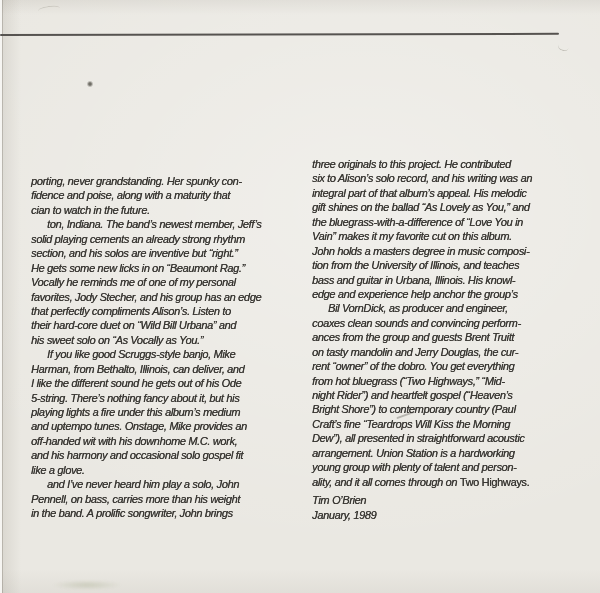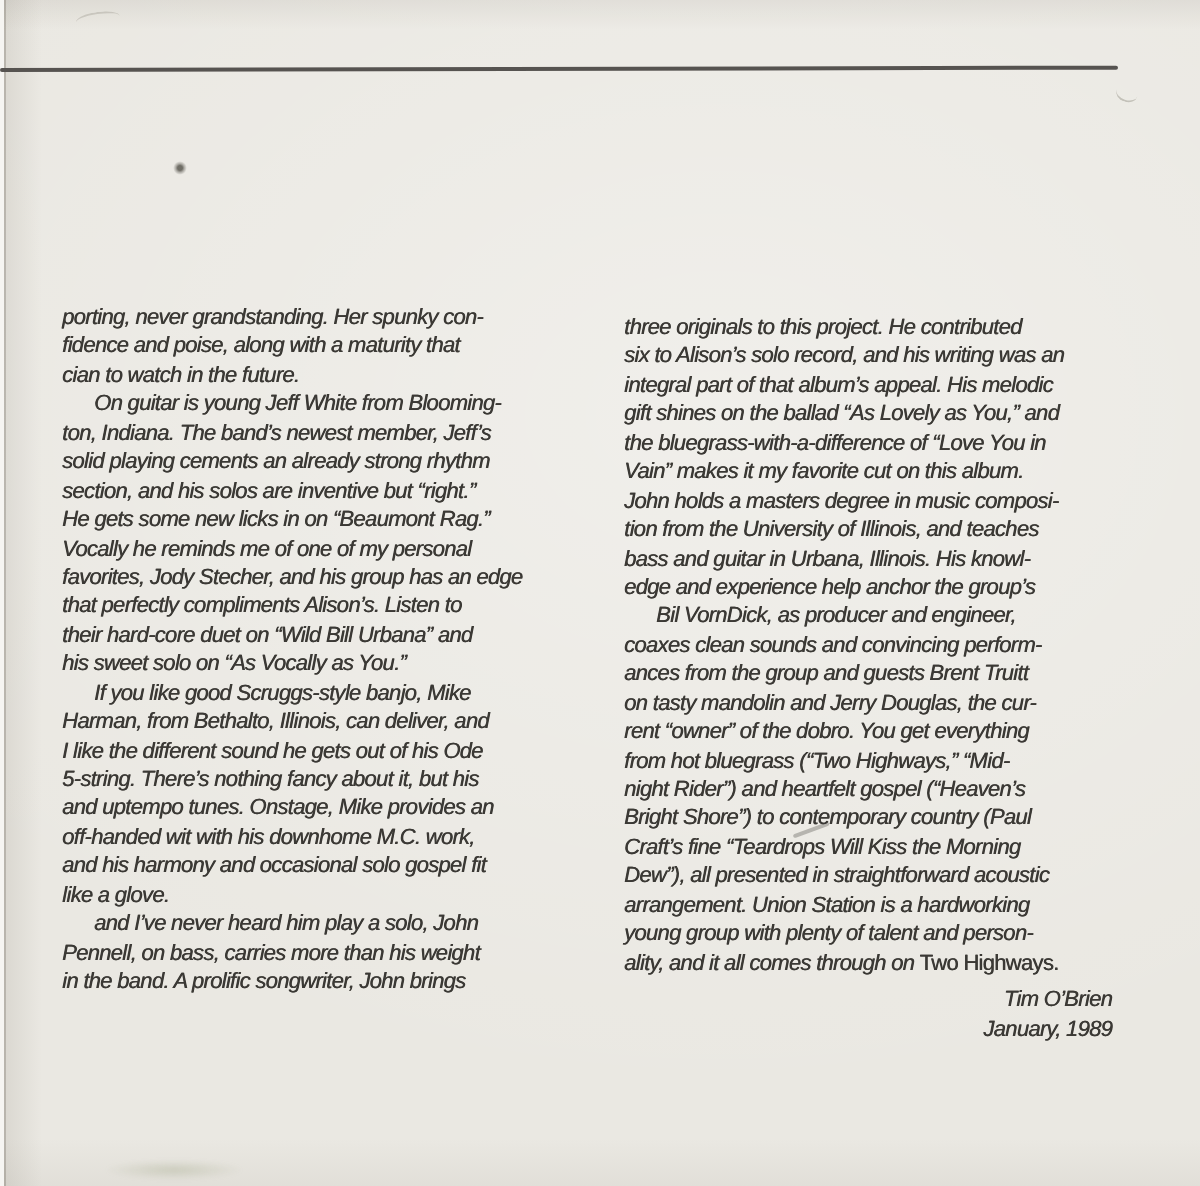--- a/index.html
+++ b/index.html
@@ -39,27 +39,27 @@
   .col {
     position: absolute;
     width: 258px;
     color: var(--ink, #3b3935);
     font-style: italic;
     font-size: 11px;
     letter-spacing: -0.35px;
     line-height: 14.45px;
     text-shadow: 0.25px 0 0 currentColor;
   }
-  .col-left  { left: 31px;  top: 152px; }
+  .col-left  { left: 31px;  top: 174px; }
   .col-right { left: 312px; top: 157px; }
   .para { margin: 0; }
   .line { white-space: nowrap; height: 14.45px; }
   .para.indent .line:first-child { padding-left: 16px; }
   .roman { font-style: normal; }
-  .signature { margin-top: 4px; text-align: right; padding-right: 14px; }
+  .signature { margin-top: 4px; padding-right: 14px; }
   .signature .line { height: 15px; line-height: 15px; }
 
   
   .dust-speck {
     position: absolute; left: 86px; top: 80px; width: 8px; height: 8px;
     background: radial-gradient(circle at 50% 50%, rgba(90,88,80,0.85) 0 1.2px, rgba(107,105,98,0.45) 2.2px, rgba(0,0,0,0) 3.4px);
   }
   .corner-smudge {
     position: absolute; left: 558px; top: 42px; width: 11px; height: 8px;
     border-bottom: 1px solid rgba(130,125,112,0.38);
@@ -101,36 +101,36 @@
   <div class="bottom-stain"></div>
 
   <div class="col col-left">
     <div>
         <div class="para">
           <div class="line">porting, never grandstanding. Her spunky con-</div>
           <div class="line">fidence and poise, along with a maturity that</div>
           <div class="line">cian to watch in the future.</div>
         </div>
         <div class="para indent">
-          <div class="line">On guitar is young Jeff White from Blooming-</div>
           <div class="line">ton, Indiana. The band’s newest member, Jeff’s</div>
           <div class="line">solid playing cements an already strong rhythm</div>
           <div class="line">section, and his solos are inventive but “right.”</div>
           <div class="line">He gets some new licks in on “Beaumont Rag.”</div>
           <div class="line">Vocally he reminds me of one of my personal</div>
           <div class="line">favorites, Jody Stecher, and his group has an edge</div>
           <div class="line">that perfectly compliments Alison’s. Listen to</div>
           <div class="line">their hard-core duet on “Wild Bill Urbana” and</div>
           <div class="line">his sweet solo on “As Vocally as You.”</div>
         </div>
         <div class="para indent">
           <div class="line">If you like good Scruggs-style banjo, Mike</div>
           <div class="line">Harman, from Bethalto, Illinois, can deliver, and</div>
           <div class="line">I like the different sound he gets out of his Ode</div>
           <div class="line">5-string. There’s nothing fancy about it, but his</div>
+          <div class="line">playing lights a fire under this album’s medium</div>
           <div class="line">and uptempo tunes. Onstage, Mike provides an</div>
           <div class="line">off-handed wit with his downhome M.C. work,</div>
           <div class="line">and his harmony and occasional solo gospel fit</div>
           <div class="line">like a glove.</div>
         </div>
         <div class="para indent">
           <div class="line">and I’ve never heard him play a solo, John</div>
           <div class="line">Pennell, on bass, carries more than his weight</div>
           <div class="line">in the band. A prolific songwriter, John brings</div>
         </div>

